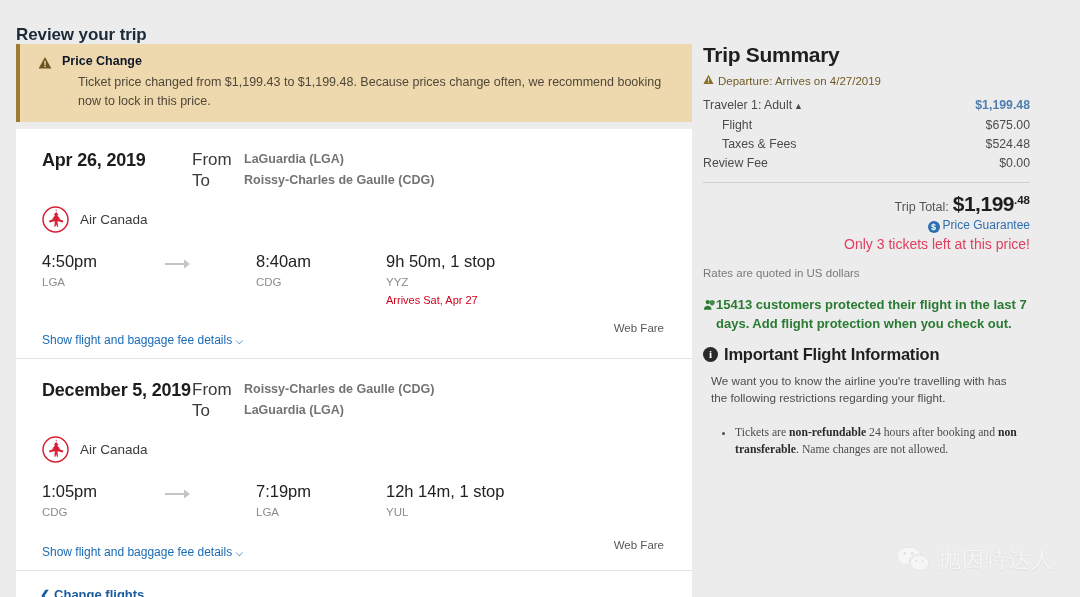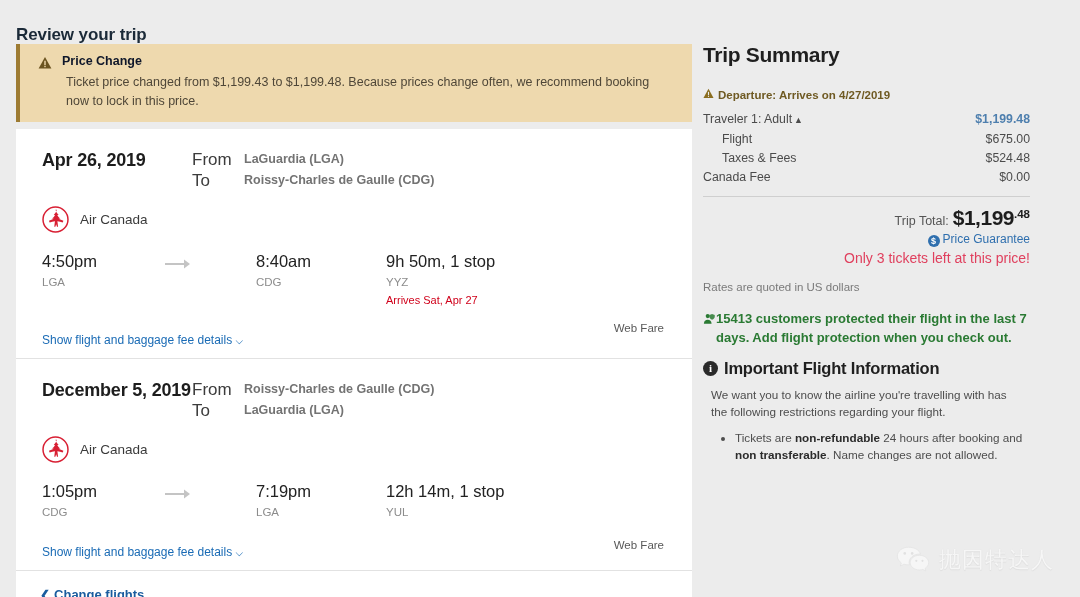--- a/index.html
+++ b/index.html
@@ -53,21 +53,21 @@
     color: #6b5420;
   }
   .alert-title {
     margin-left: 28px;
     font-size: 12.5px;
     font-weight: bold;
     color: #0f172a;
     line-height: 15px;
   }
   .alert-body {
-    margin-left: 32px;
+    margin-left: 44px;
     margin-top: 4px;
     font-size: 12.5px;
     color: #4f4738;
     line-height: 19px;
     max-width: 600px;
   }
 
   
   .card {
     background: #ffffff;
@@ -192,23 +192,23 @@
     width: 340px;
   }
   .summary-title {
     font-size: 21px;
     font-weight: bold;
     color: #1f1f1f;
     letter-spacing: -0.3px;
     line-height: 25px;
   }
   .departure-line {
-    margin-top: 21px;
+    margin-top: 7px;
     font-size: 11.5px;
-    font-weight: bold;
+    font-weight: normal;
     color: #6f5a23;
     display: flex;
     align-items: center;
   }
   .departure-line .tri { margin-right: 4px; color: #8a6d1f; }
 
   .price-table {
     margin-top: 9px;
     width: 327px;
     font-size: 12.3px;
@@ -333,23 +333,24 @@
   }
   .important-body {
     margin-top: 8px;
     margin-left: 8px;
     width: 305px;
     font-size: 11.7px;
     color: #4d4d4d;
     line-height: 17px;
   }
   .important-list {
-    margin: 9px 0 0 0;
+    margin: 18px 0 0 0;
     padding-left: 32px;
     width: 290px;
+    font-family: Liberation Serif, serif;
   }
   .important-list li {
     font-size: 11.7px;
     color: #4d4d4d;
     line-height: 17px;
   }
   .important-list b { color: #2b2b2b; }
 
   
   .watermark {
@@ -530,21 +531,21 @@
     </div>
     <div class="pt-row">
       <span class="pt-label pt-indent">Flight</span>
       <span class="pt-val">$675.00</span>
     </div>
     <div class="pt-row">
       <span class="pt-label pt-indent">Taxes &amp; Fees</span>
       <span class="pt-val">$524.48</span>
     </div>
     <div class="pt-row">
-      <span class="pt-label">Canada Fee</span>
+      <span class="pt-label">Review Fee</span>
       <span class="pt-val">$0.00</span>
     </div>
   </div>
 
   <div class="divider"></div>
 
   <div class="total-row">
     <span class="total-label">Trip Total:</span><span class="total-amt">$1,199</span><span class="total-cents">.48</span>
   </div>
 

